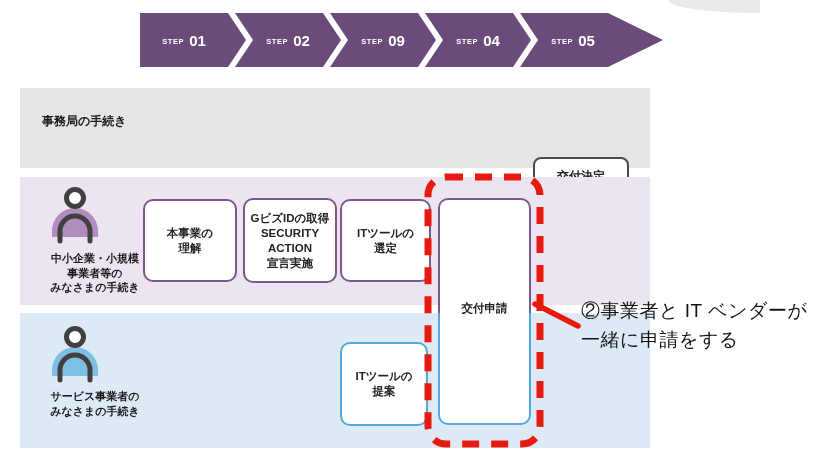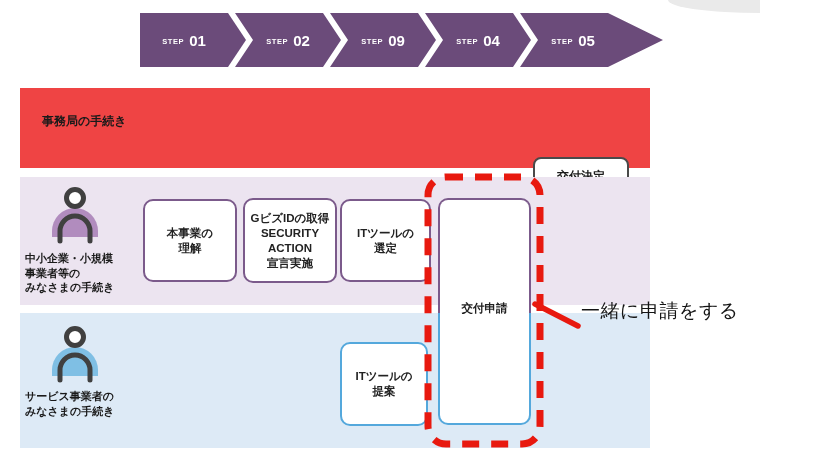--- a/index.html
+++ b/index.html
@@ -20,28 +20,28 @@
   .chev.c3{left:330px;}
   .chev.c4{left:425px;}
   .chev.mid{clip-path:polygon(0 0,88px 0,100% 50%,88px 100%,0 100%,18px 50%);padding-left:18px;padding-right:18px;}
   .chev.last{
     left:520px;width:143px;
     clip-path:polygon(0 0,88px 0,100% 50%,88px 100%,0 100%,18px 50%);
     padding-left:18px;padding-right:55px;
   }
   
   .row{position:absolute;left:20px;width:630px;}
-  .row-office{top:88px;height:80px;background:#ef4444;}
+  .row-office{top:88px;height:80px;background:#e5e5e5;}
   .row-sme{top:177px;height:128px;background:#ece4f0;}
   .row-vendor{top:313px;height:135px;background:#ddeaf6;}
   .row-label-office{
     position:absolute;left:22px;top:25px;font-size:12px;font-weight:700;color:#1a1a1a;
   }
   .actor-label{
-    position:absolute;left:5px;width:140px;
+    position:absolute;left:5px;width:140px;text-align:center;
     font-size:11px;font-weight:700;line-height:14.5px;color:#1a1a1a;
   }
   .actor-icon{position:absolute;left:27px;width:56px;height:62px;}
   
   .pbox,.bbox{
     position:absolute;background:#fff;border-radius:10px;box-sizing:border-box;
     display:flex;flex-direction:column;align-items:center;justify-content:center;
     font-size:11.5px;font-weight:700;line-height:15px;color:#222;text-align:center;
   }
   .pbox{border:2.5px solid #7b5a8b;}
@@ -159,16 +159,17 @@
 
   <svg class="red-dash-svg" width="122" height="277">
     <rect x="5" y="5" width="112" height="267" rx="18" ry="18" fill="none" stroke="#e8190f" stroke-width="7" stroke-dasharray="17 12"></rect>
   </svg>
 
   <svg class="red-line-svg" width="60" height="36">
     <line x1="7" y1="7" x2="50" y2="29" stroke="#e8190f" stroke-width="5.5" stroke-linecap="round"></line>
   </svg>
 
   <div class="annotation">
+    <div>②事業者と IT ベンダーが</div>
     <div>一緒に申請をする</div>
   </div>
 
 </div>
 
 </body></html>

